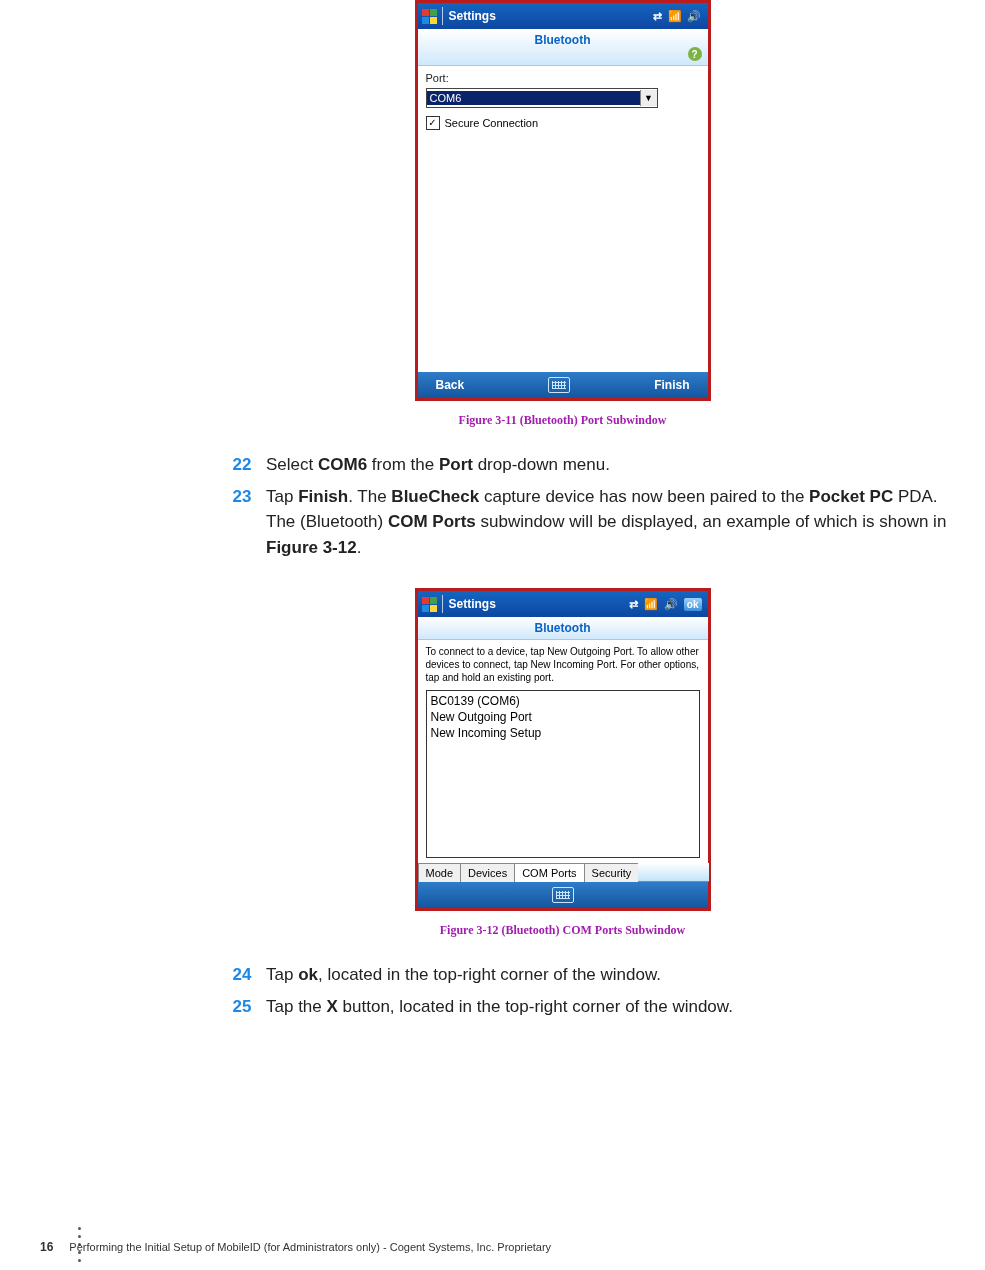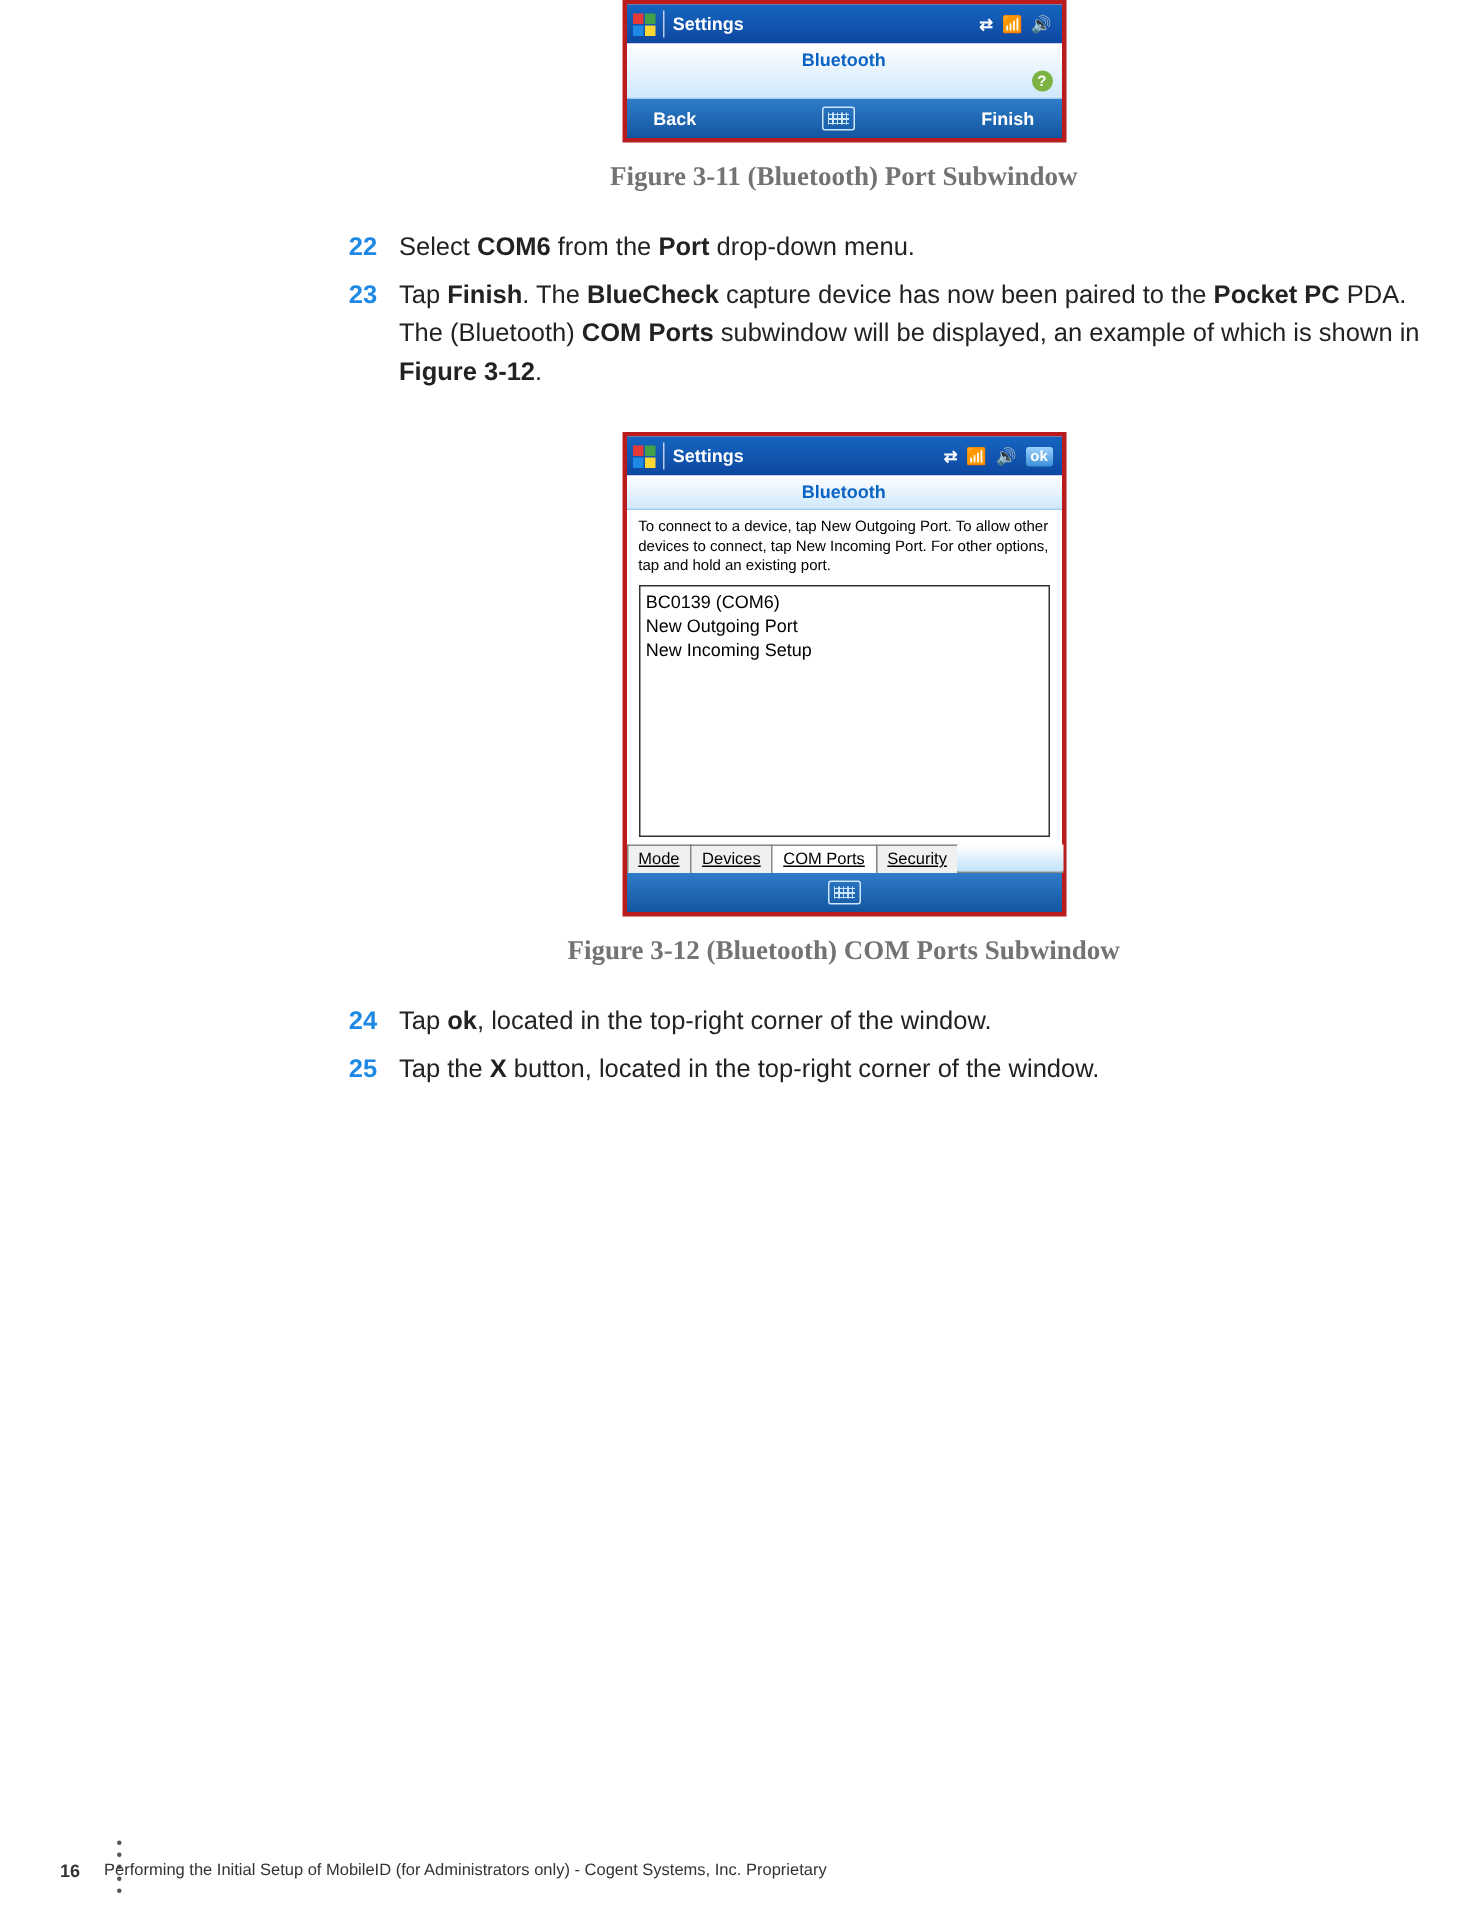--- a/index.html
+++ b/index.html
@@ -71,33 +71,33 @@
 .cb { width:12px;height:12px;border:1px solid #333; display:flex;align-items:center;justify-content:center; font-size:10px; line-height:1;}
 .bbar {
   background: linear-gradient(#2f7cc8,#1356a0);
   color:#fff; height:26px;
   display:flex; align-items:center; justify-content:space-between;
   font-size:12px; font-weight:bold; padding:0 18px;gap:16px;
 }
 .kbd { width:20px;height:14px;border:1px solid #cde6fb;border-radius:2px; display:flex;align-items:center;justify-content:center;}
 .kbd-in{ width:14px;height:8px;background:repeating-linear-gradient(90deg,#cde6fb 0 1px,transparent 1px 3px),repeating-linear-gradient(0deg,#cde6fb 0 1px,transparent 1px 3px);}
 
-.caption { text-align:center; font-size:18px; font-weight:bold; color:#737373; margin:12px 0 24px 0; font-family: 'Times New Roman', serif;}
+.caption { text-align:center; font-size:12px; font-weight:bold; color:#a21caf; margin:12px 0 24px 0; font-family: 'Times New Roman', serif;}
 
 .steps { margin-left: 226px; margin-right: 20px; font-size:17px; line-height:1.5; color:#222;}
 .step { display:flex; margin-bottom:6px;}
 .num { color:#1e88e5; font-weight:bold; width:32px; flex-shrink:0; text-align:center; margin-right:8px;}
 .txt { flex:1;}
 .b { font-weight:bold;}
 
 .content2 { padding:5px 8px 5px 8px; font-size:11px;}
 .instr { font-size:10px; line-height:1.3; margin-bottom:6px;}
 .listbox { border:1px solid #333; height:162px; padding:2px 4px; font-size:12px; background:#fff;}
 .listbox div { padding:1px 0;}
-.tabrow { display:flex; font-size:11px; background:#fff;text-decoration:underline;}
+.tabrow { display:flex; font-size:11px; background:#fff;}
 .tab { border:1px solid #888; border-bottom:none; padding:3px 7px; background:#f0f0f0; margin-right:-1px;}
 .tab.active { background:#fff; position:relative; }
 .tab.spacer{ flex:1; border:none; border-bottom:1px solid #888; background:linear-gradient(#fff,#c2e3fb);}
 
 .bbar2 {
   background: linear-gradient(#2f7cc8,#1356a0);
   color:#fff; height:26px;
   display:flex; align-items:center; justify-content:center;
 }
 
@@ -130,20 +130,31 @@
           <span class="status-icons">
             <span class="ico">⇄</span>
             <span class="ico">📶</span>
             <span class="ico">🔊</span>
           </span>
         </div>
         <div class="subtitle">
           <span>Bluetooth</span>
           <span class="help-icon">?</span>
         </div>
+        <div class="content1">
+          <div class="lbl">Port:</div>
+          <div class="combo">
+            <div class="sel">COM6</div>
+            <div class="arrow">▼</div>
+          </div>
+          <div class="check">
+            <span class="cb">✓</span>
+            <span>Secure Connection</span>
+          </div>
+        </div>
         <div class="bbar">
           <span>Back</span>
           <span class="kbd">
               <span class="kbd-in"></span>
             </span>
           <span>Finish</span>
         </div>
       </div>
     </div>
     <div class="caption" style="margin-left:140px;">Figure 3-11 (Bluetooth) Port Subwindow</div>

